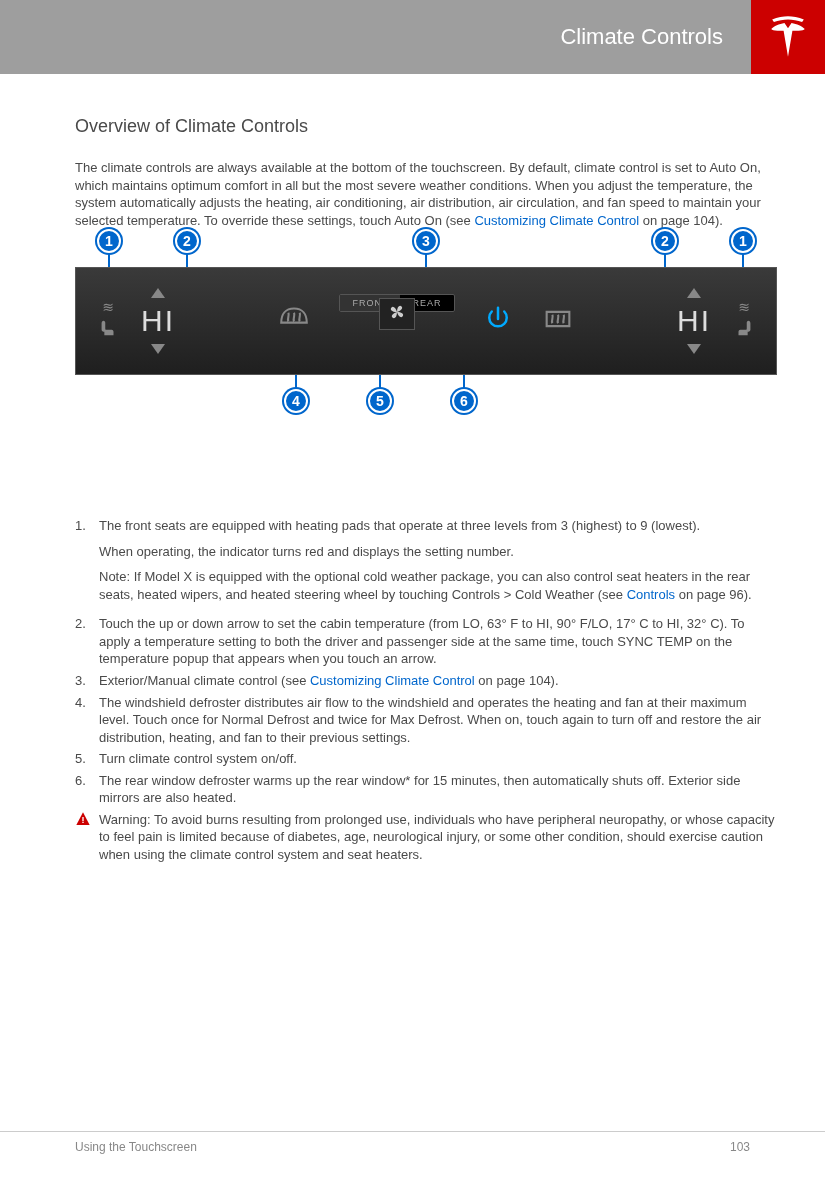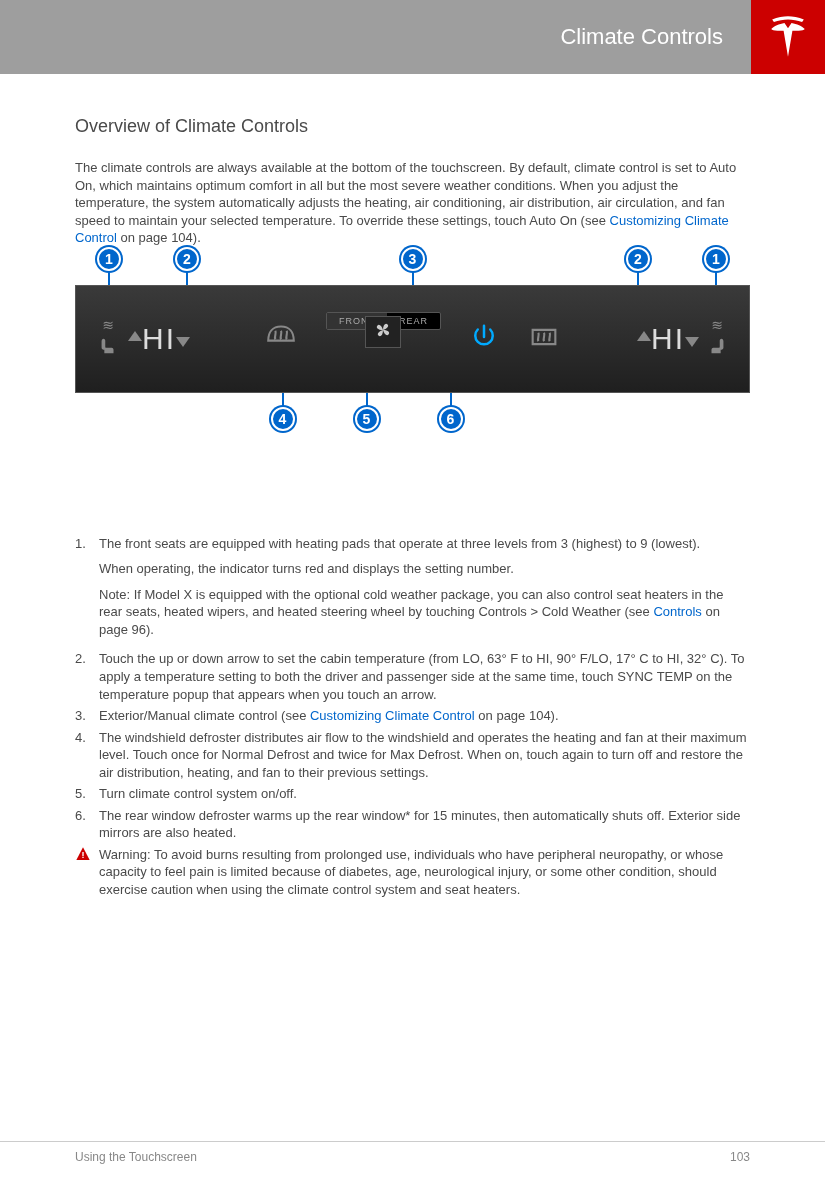--- a/index.html
+++ b/index.html
@@ -29,21 +29,21 @@
     .logo-box {
       width: 74px;
       height: 74px;
       background: #cc0000;
       display: flex;
       align-items: center;
       justify-content: center;
     }
     .logo-box svg { width: 44px; height: 44px; }
     .content {
-      padding: 42px 75px 0 75px;
+      padding: 42px 48px 0 75px;
     }
     h2 {
       font-size: 18px;
       font-weight: 400;
       color: #4a4a4a;
       margin-bottom: 22px;
     }
     p {
       font-size: 13px;
       line-height: 1.35;
@@ -82,21 +82,21 @@
       align-items: center;
       padding: 0 12px;
       position: relative;
     }
     .seat-icon {
       display:flex; flex-direction:column; align-items:center; gap:4px;
       color:#888; font-size:18px;
       width: 40px;
     }
     .temp-ctrl {
-      display:flex; align-items:center;
+      display:flex; flex-direction:column; align-items:center;
       color:#bbb; width:60px;
     }
     .arrow-up, .arrow-down {
       width:0; height:0;
       border-left:7px solid transparent;
       border-right:7px solid transparent;
     }
     .arrow-up { border-bottom:10px solid #888; margin-bottom:6px;}
     .arrow-down { border-top:10px solid #888; margin-top:6px;}
     .hi-text { font-size:30px; font-weight:300; color:#ddd; letter-spacing:2px;}
@@ -124,21 +124,21 @@
     .list-body p { margin-bottom:8px; }
     .link { color:#0066cc; }
     .warning {
       display:flex; margin-top:0; font-size:13px; line-height:1.35;
     }
     .warn-icon {
       width:24px; flex-shrink:0;
       color:#cc0000;
     }
     .footer {
-      position:absolute; bottom:22px; left:0; right:0;
+      position:absolute; bottom:32px; left:0; right:0;
       border-top:1px solid #ccc;
       padding: 8px 75px 0 75px;
       display:flex; justify-content:space-between;
       font-size:12px; color:#888;
     }
     .seat-wave { font-size:14px; line-height:0.7; }
     .seat-svg { width:22px; }
     .illus-wrap { position:relative; }
     .top-callouts { display:flex; position:absolute; top:-38px; left:0; right:0; }
     .bot-callouts { display:flex; position:absolute; bottom:-38px; left:0; right:0; justify-content:center; gap:60px;}

